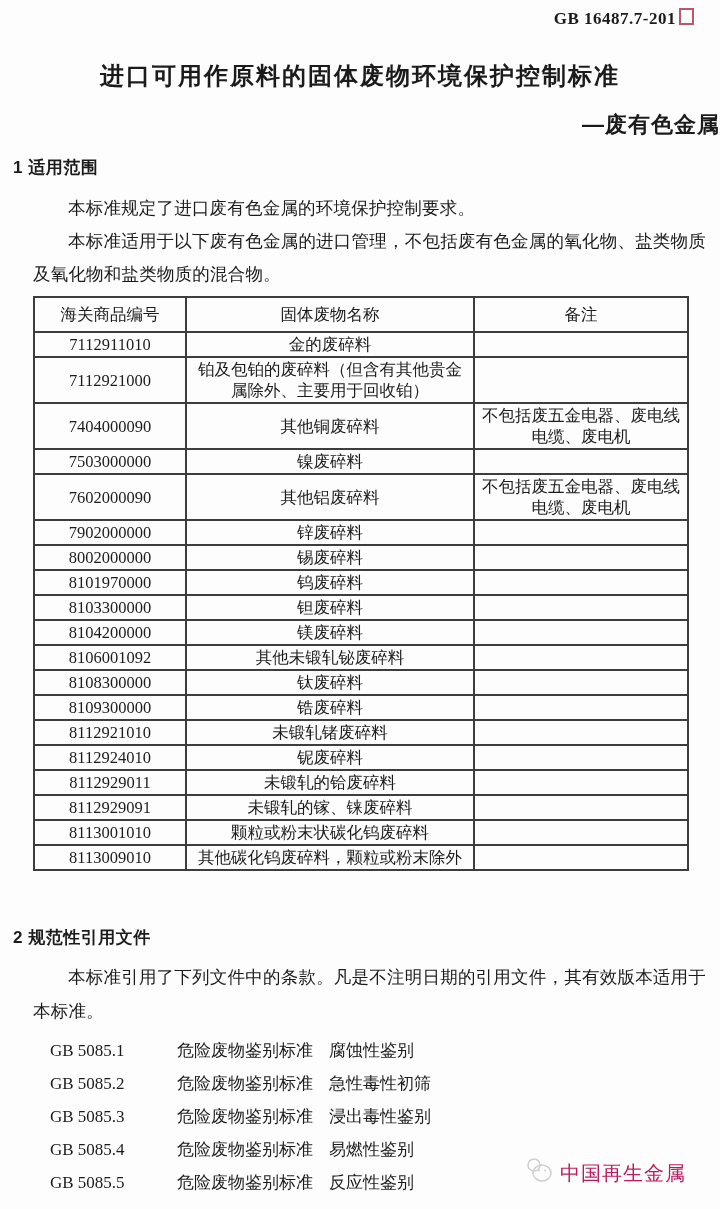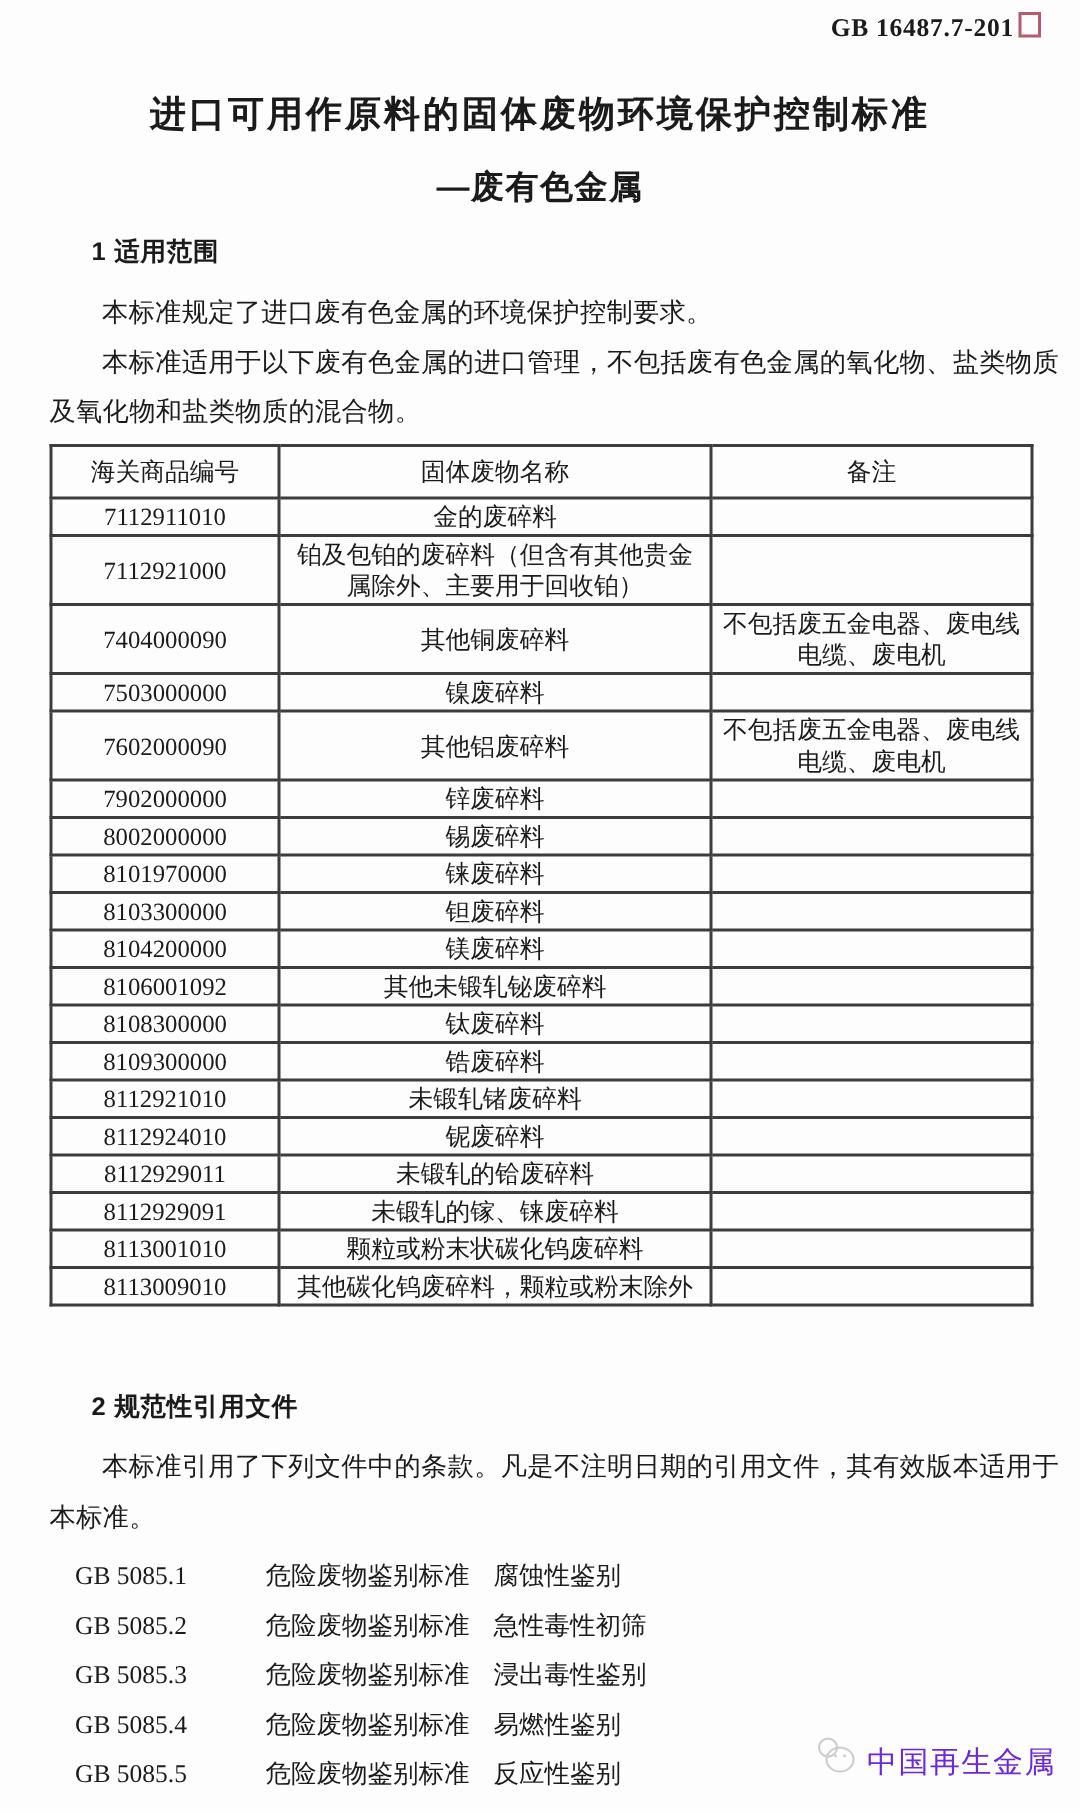--- a/index.html
+++ b/index.html
@@ -22,28 +22,28 @@
     border:2px solid #b65a6e; margin-left:3px; vertical-align:-1px;
   }
   .main-title {
     position:absolute; top:60px; left:0; width:100%;
     text-align:center;
     font-family:"Liberation Sans","DejaVu Sans",sans-serif;
     font-weight:bold; font-size:24px; letter-spacing:2px;
   }
   .subtitle {
     position:absolute; top:110px; left:0; width:100%;
-    text-align:center;
+    text-align:right;
     font-family:"Liberation Sans","DejaVu Sans",sans-serif;
     font-weight:bold; font-size:22px; letter-spacing:1px;
   }
   .sec-heading {
     position:absolute; left:13px;
     font-family:"Liberation Sans","DejaVu Sans",sans-serif;
-    font-weight:bold; font-size:17px; letter-spacing:0.5px;margin-left:48px;
+    font-weight:bold; font-size:17px; letter-spacing:0.5px;
   }
   #sec1-heading { top:156px; }
   #sec2-heading { top:926px; }
   .body-text {
     position:absolute; left:13px; right:14px;
     font-size:17.5px; line-height:33px;
     text-align:justify; letter-spacing:0.2px;margin-left:20px;
   }
   #scope-paras { top:192px; }
   #refs-para  { top:960px; line-height:34px; }
@@ -70,23 +70,23 @@
   .refs {
     position:absolute; top:1034px; left:50px;
     font-size:17px;
   }
   .ref-item { display:flex; height:33px; align-items:center; }
   .ref-code { width:100px; }
   .ref-name { width:152px;margin-left:27px; }
   .ref-type { }
 
   .watermark {
-    position:absolute; top:1158px; right:16px;
+    position:absolute; top:1158px; right:34px;
     display:flex; align-items:center; gap:5px;
-    color:#6d28d9; font-size:20px; letter-spacing:1px;
+    color:#be185d; font-size:20px; letter-spacing:1px;
     font-family:"Liberation Sans","DejaVu Sans",sans-serif;
     justify-content:space-between;
   }
 </style>
 </head>
 <body>
 
 <div class="page">
 
   <div class="doc-number">
@@ -147,21 +147,21 @@
           <td>锌废碎料</td>
           <td></td>
         </tr>
       <tr>
           <td>8002000000</td>
           <td>锡废碎料</td>
           <td></td>
         </tr>
       <tr>
           <td>8101970000</td>
-          <td>铼废碎料</td>
+          <td>钨废碎料</td>
           <td></td>
         </tr>
       <tr>
           <td>8103300000</td>
           <td>钽废碎料</td>
           <td></td>
         </tr>
       <tr>
           <td>8104200000</td>
           <td>镁废碎料</td>

